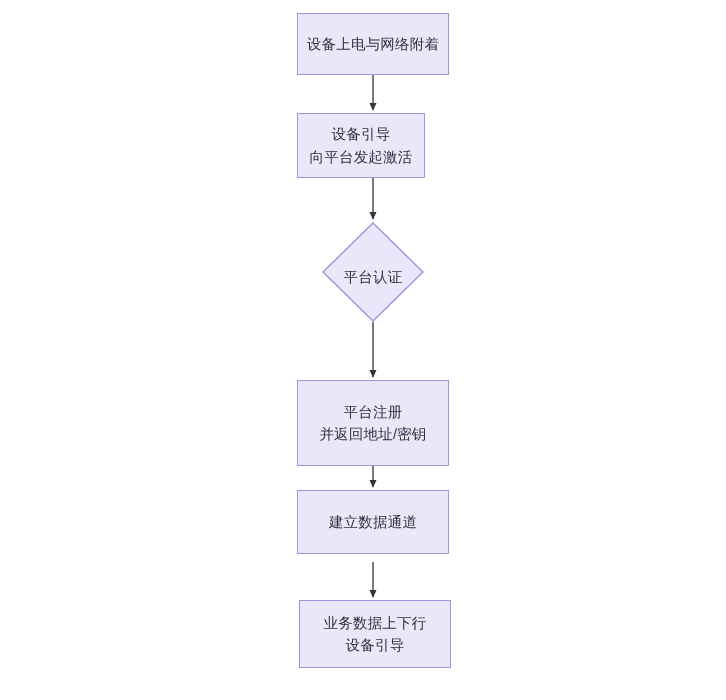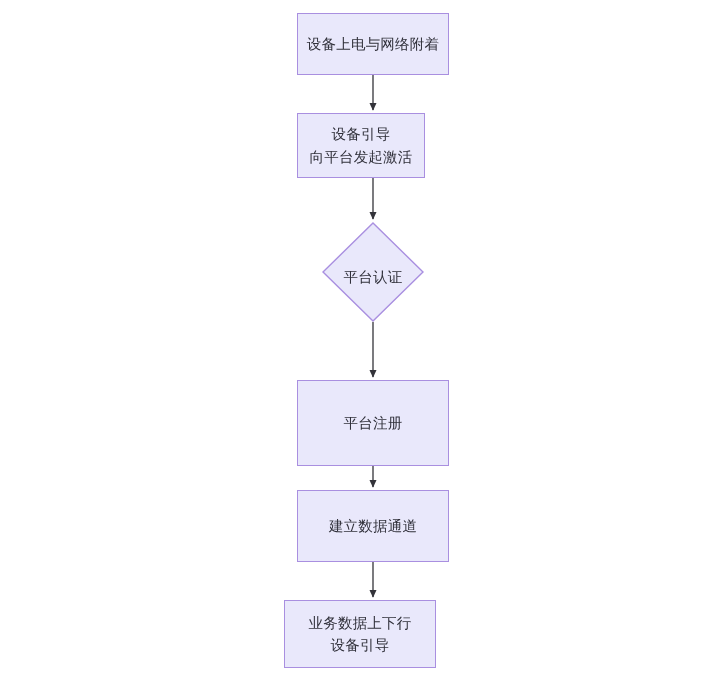--- a/index.html
+++ b/index.html
@@ -113,24 +113,25 @@
     <svg class="diamond-shape" viewBox="0 0 102 100" preserveAspectRatio="none" xmlns="http://www.w3.org/2000/svg">
       <polygon points="51,1 101,50 51,99 1,50" fill="#e9e8fb" stroke="#a98fe0" stroke-width="1.4"></polygon>
     </svg>
     <span class="node-line decision-text">平台认证</span>
   </div>
 
   <div class="edge-label" style="left:373px; top:352px;">通过</div>
 
   <div class="node process" style="left:297px; top:380px; width:152px; height:86px;">
     <span class="node-line">平台注册</span>
+    <span class="node-line">并返回地址/密钥</span>
   </div>
 
-  <div class="node process" style="left:297px; top:490px; width:152px; height:72px;">
+  <div class="node process" style="left:297px; top:490px; width:152px; height:64px;">
     <span class="node-line">建立数据通道</span>
   </div>
 
-  <div class="node process" style="left:284px; top:600px; width:152px; height:68px;">
+  <div class="node process" style="left:299px; top:600px; width:152px; height:68px;">
     <span class="node-line">业务数据上下行</span>
     <span class="node-line">设备引导</span>
   </div>
 
 </div>
 
 </body></html>

